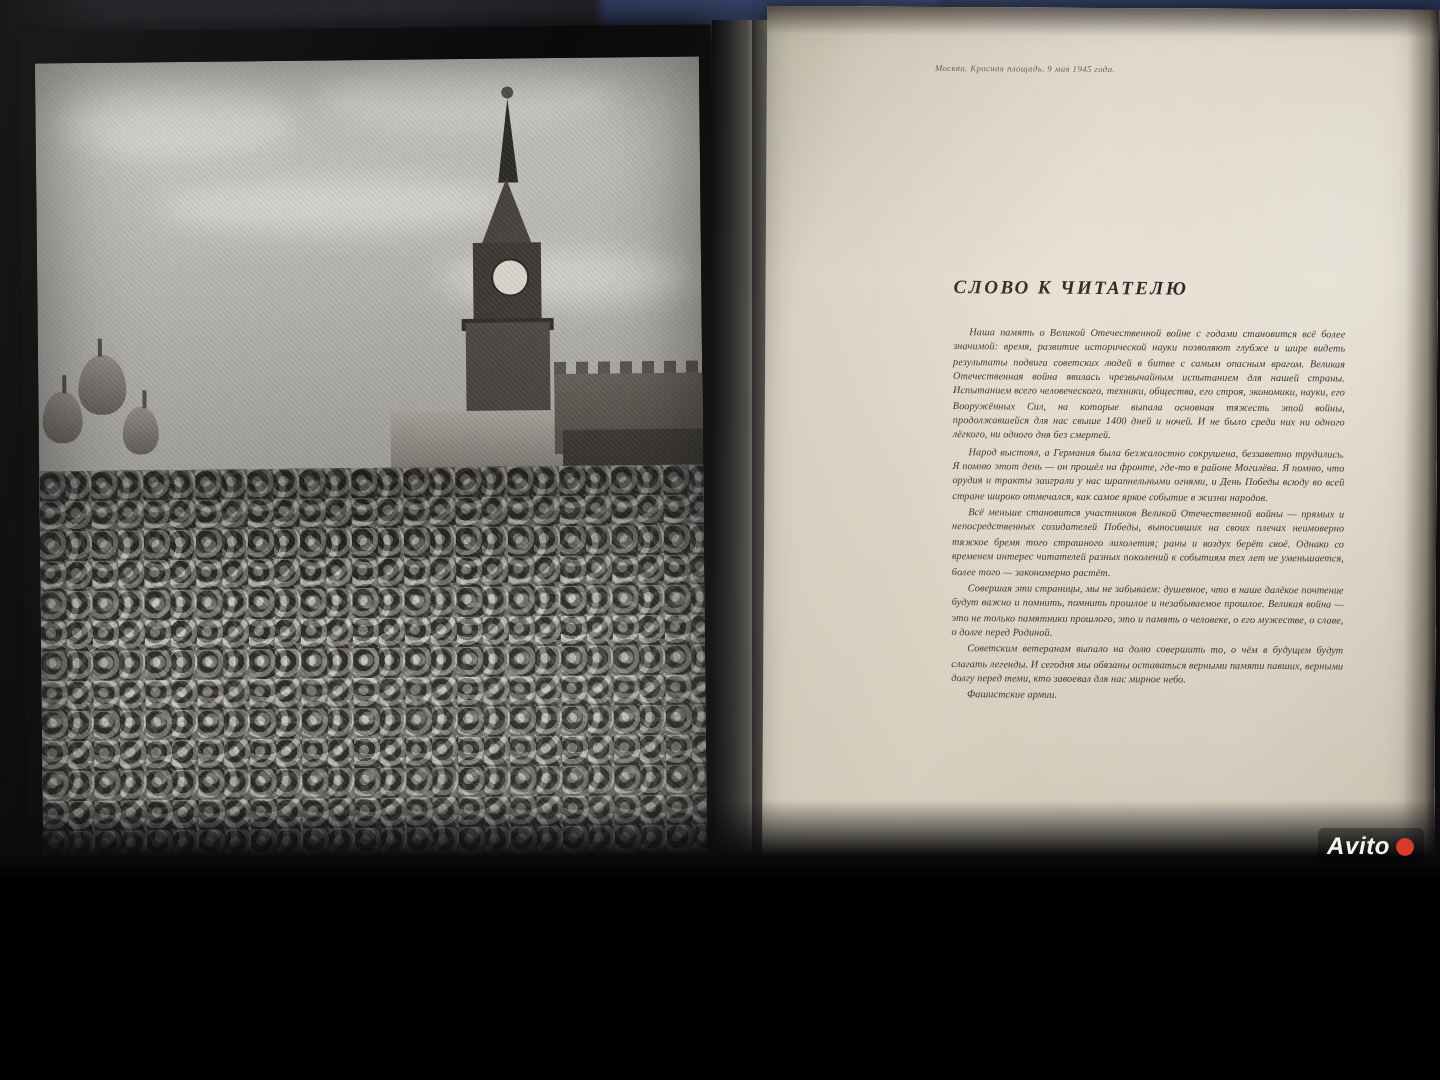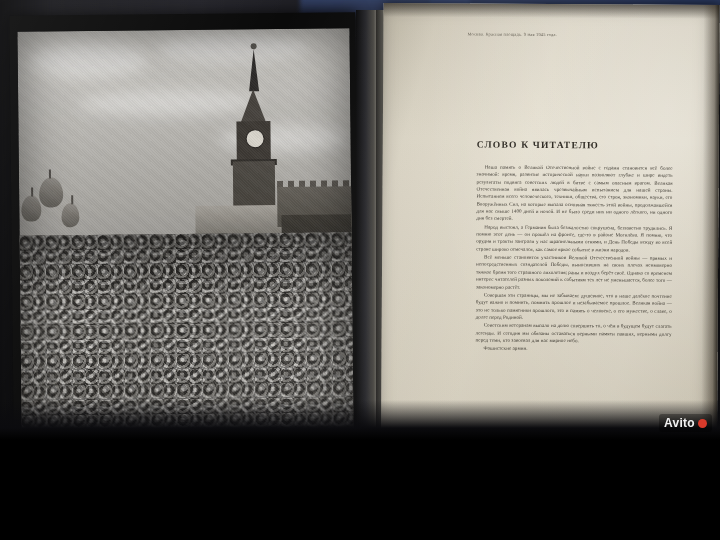--- a/index.html
+++ b/index.html
@@ -12,20 +12,21 @@
     height: 540px;
     overflow: hidden;
     font-family: "Liberation Serif", serif;
   }
   #scene {
     position: relative;
     width: 720px;
     height: 440px;
     background: #0d0d0f;
     overflow: hidden;
+    font-style: italic;
   }
 
   
   .backdrop {
     position: absolute;
     inset: 0;
     background:
       linear-gradient(100deg, #17171a 0%, #232329 25%, #1b1b20 55%, #121216 100%);
   }
   .backdrop-blue {

